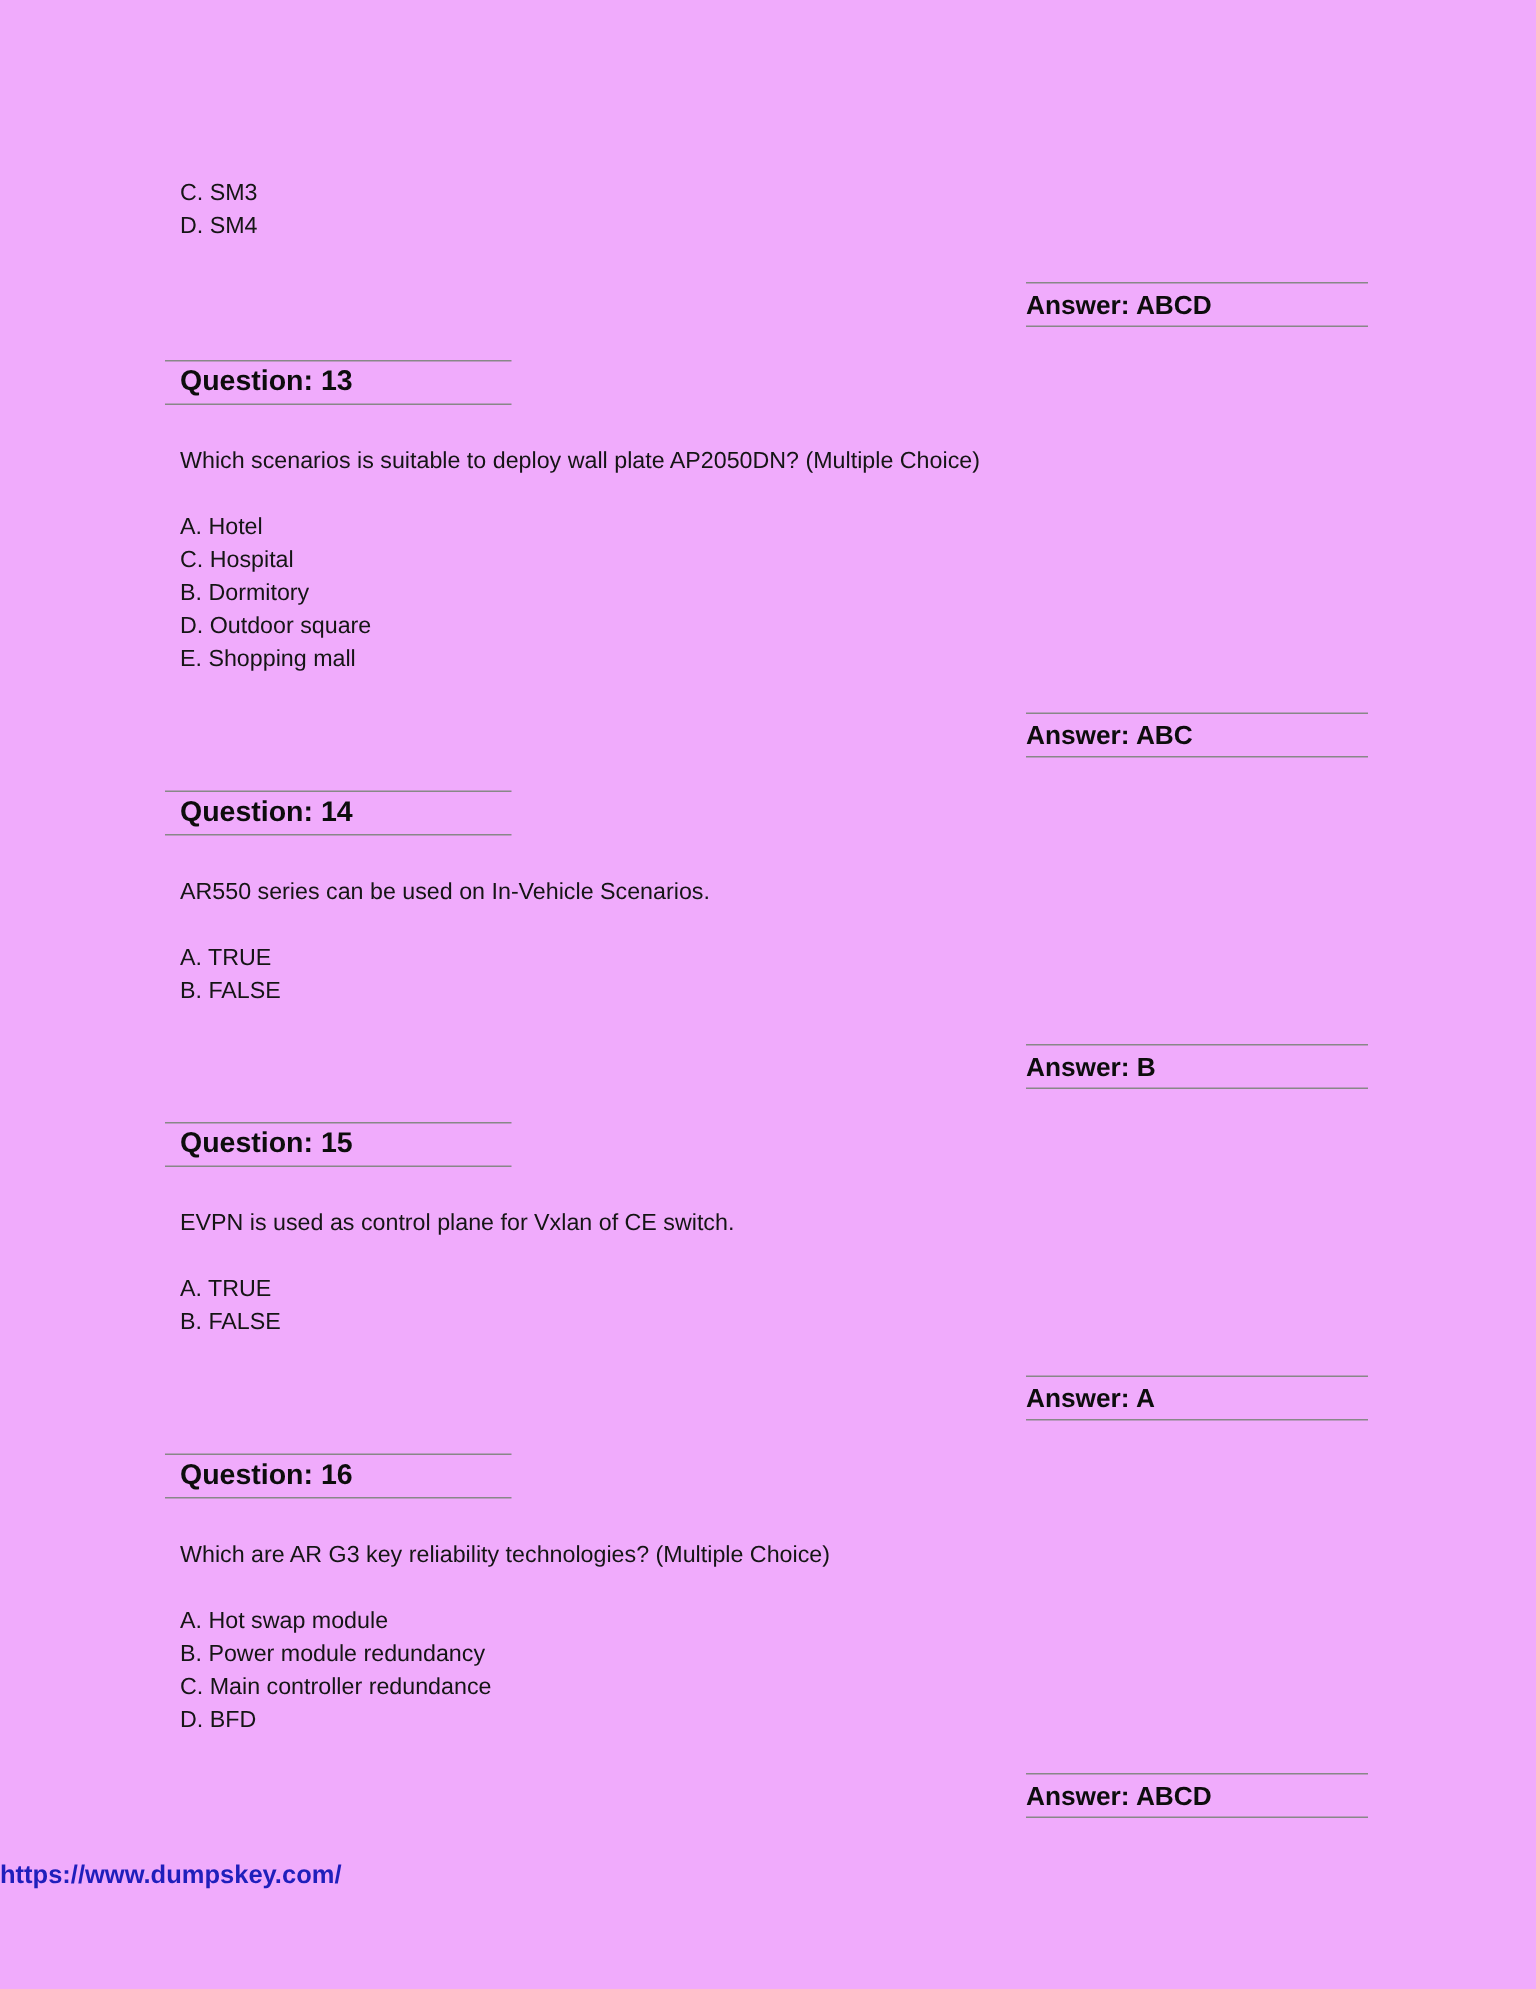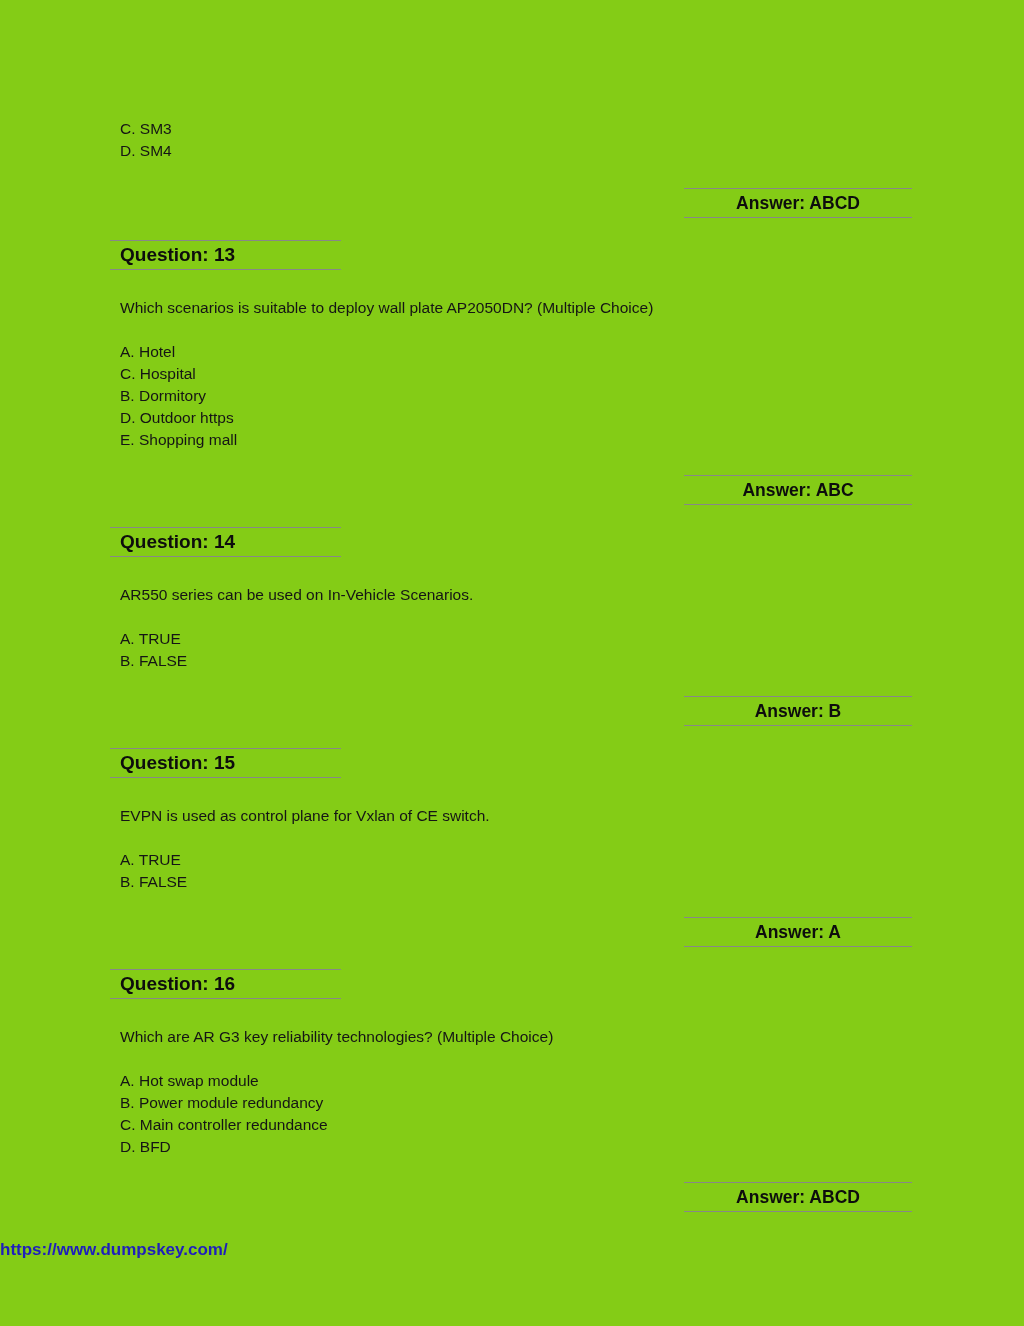--- a/index.html
+++ b/index.html
@@ -2,42 +2,41 @@
 <html><head>
 <meta charset="utf-8">
 <style>
   * { margin: 0; padding: 0; box-sizing: border-box; }
   html, body { background: #ffffff; }
   .page {
     position: relative;
     width: 1024px;
     height: 1326px;
     margin: 0 auto;
-    background: #84cc16;
+    background: #f0abfc;
     font-family: "Liberation Sans", sans-serif;
     color: #151515;
     overflow: hidden;
   }
   .content {
     padding: 118px 112px 0 110px;
   }
   .opt-line {
     margin-left: 10px;
     font-size: 15.5px;
     line-height: 22px;
     white-space: pre;
   }
   .answer-box {
     margin-top: 24px;
     margin-left: auto;
     width: 228px;
     border-top: 1px solid #888888;
     border-bottom: 1px solid #888888;
     padding: 1px 0;
-    text-align: center;
   }
   .answer-box .answer-label {
     font-size: 17.5px;
     font-weight: bold;
     line-height: 26px;
     color: #0d0d0d;
   }
   .q-heading {
     margin-top: 22px;
     width: 231px;
@@ -89,21 +88,21 @@
 
     <div>
       <div class="q-heading">
         <div class="q-heading-label">Question: 13</div>
       </div>
       <div class="q-prompt">Which scenarios is suitable to deploy wall plate AP2050DN? (Multiple Choice)</div>
       <div class="q-options">
         <div class="opt-line">A. Hotel</div>
         <div class="opt-line">C. Hospital</div>
         <div class="opt-line">B. Dormitory</div>
-        <div class="opt-line">D. Outdoor https</div>
+        <div class="opt-line">D. Outdoor square</div>
         <div class="opt-line">E. Shopping mall</div>
       </div>
       <div class="answer-box">
         <div class="answer-label">Answer: ABC</div>
       </div>
     </div>
 
     <div>
       <div class="q-heading">
         <div class="q-heading-label">Question: 14</div>

